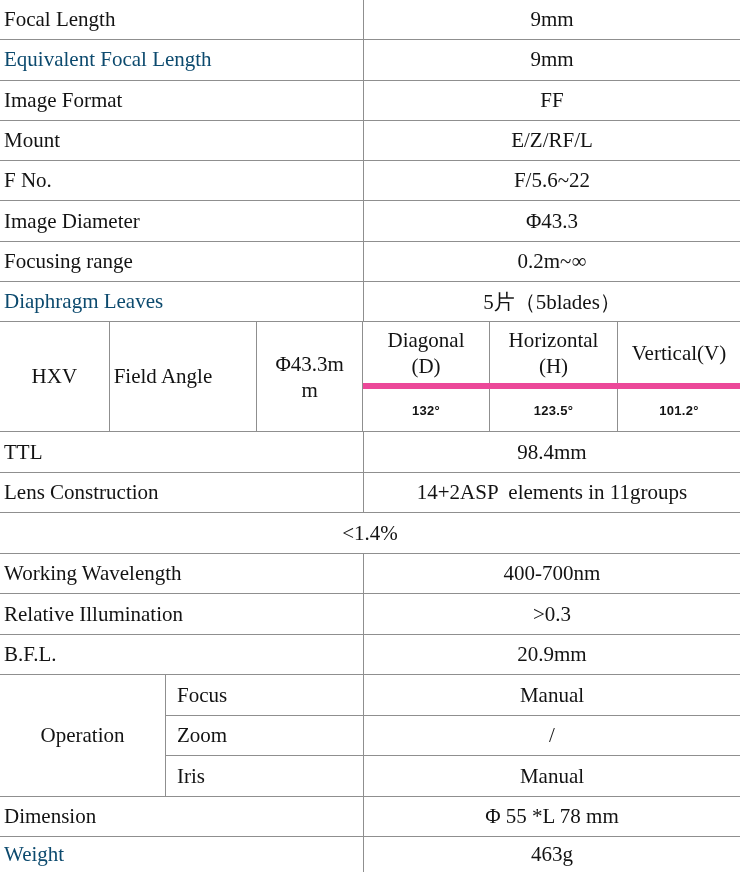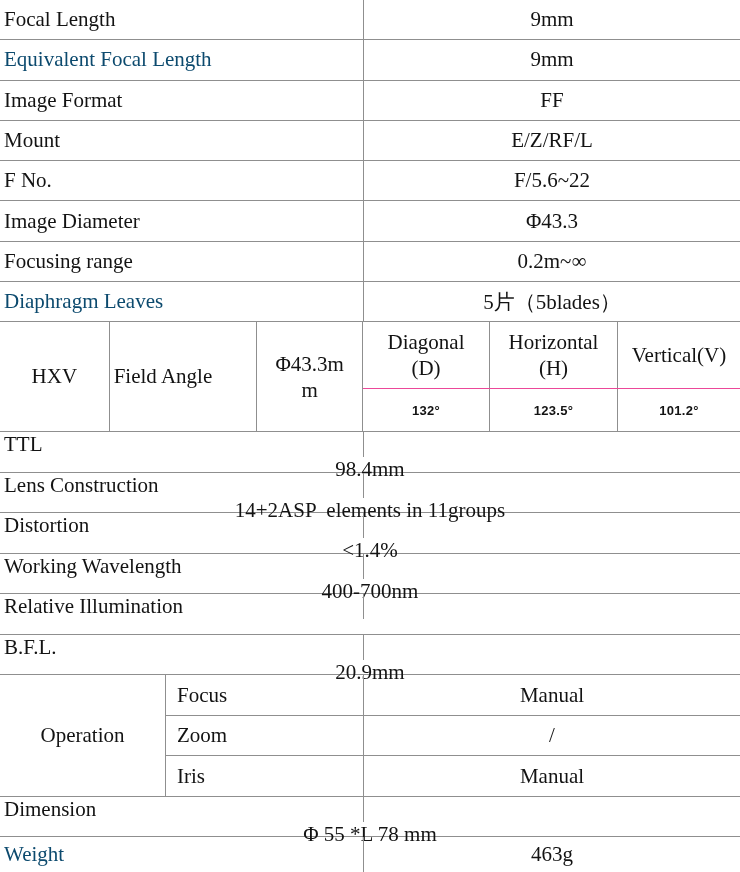--- a/index.html
+++ b/index.html
@@ -12,21 +12,21 @@
     font-size: 21px;
     color: #131313;
   }
   .spec-table { width: 680px; }
   .row {
     display: flex;
     border-bottom: 1px solid #8f8f8f;
     width: 740px;
   }
   .h-std  { height: 40.3px; }
-  .h-mid  { height: 40.5px; flex-direction: column; }
+  .h-mid  { height: 40.5px; }
   .h-last { height: 35px; border-bottom: none; }
   .cell { display: flex; align-items: center; }
   .label-cell {
     width: 364px;
     border-right: 1px solid #8f8f8f;
     padding-left: 4px;
   }
   .value-cell {
     flex: 1;
     justify-content: center;
@@ -50,21 +50,21 @@
   .fa-phi {
     width: 106px;
     border-right: 1px solid #8f8f8f;
     justify-content: center;
     text-align: center;
     padding: 0 12px;
     word-break: break-all;
     line-height: 26px;
   }
   .fa-right { flex: 1; display: flex; flex-direction: column; }
-  .fa-headers { display: flex; height: 67px; border-bottom: 1px solid #ec4899; }
+  .fa-headers { display: flex; height: 67px; border-bottom: 6px solid #ec4899; }
   .fa-values  { display: flex; flex: 1; }
   .fa-col-0 { width: 126px; }
   .fa-col-1 { width: 128px; border-left: 1px solid #8f8f8f; }
   .fa-col-2 { width: 123px; border-left: 1px solid #8f8f8f; }
   .fa-h {
     justify-content: center;
     text-align: center;
     padding: 0 8px;
     line-height: 26px;
   }
@@ -152,29 +152,29 @@
 
   <div class="row h-mid">
     <div class="cell label-cell">TTL</div>
     <div class="cell value-cell">98.4mm</div>
   </div>
   <div class="row h-mid">
     <div class="cell label-cell">Lens Construction</div>
     <div class="cell value-cell">14+2ASP  elements in 11groups</div>
   </div>
   <div class="row h-mid">
-    <div class="cell label-cell">Distortion</div>
     <div class="cell value-cell">&lt;1.4%</div>
   </div>
   <div class="row h-mid">
     <div class="cell label-cell">Working Wavelength</div>
     <div class="cell value-cell">400-700nm</div>
   </div>
   <div class="row h-mid">
     <div class="cell label-cell">Relative Illumination</div>
+    <div class="cell value-cell">&gt;0.3</div>
   </div>
   <div class="row h-mid">
     <div class="cell label-cell">B.F.L.</div>
     <div class="cell value-cell">20.9mm</div>
   </div>
 
   <div class="row op-row">
     <div class="cell op-label">Operation</div>
     <div class="op-right">
       <div class="op-sub-row">

